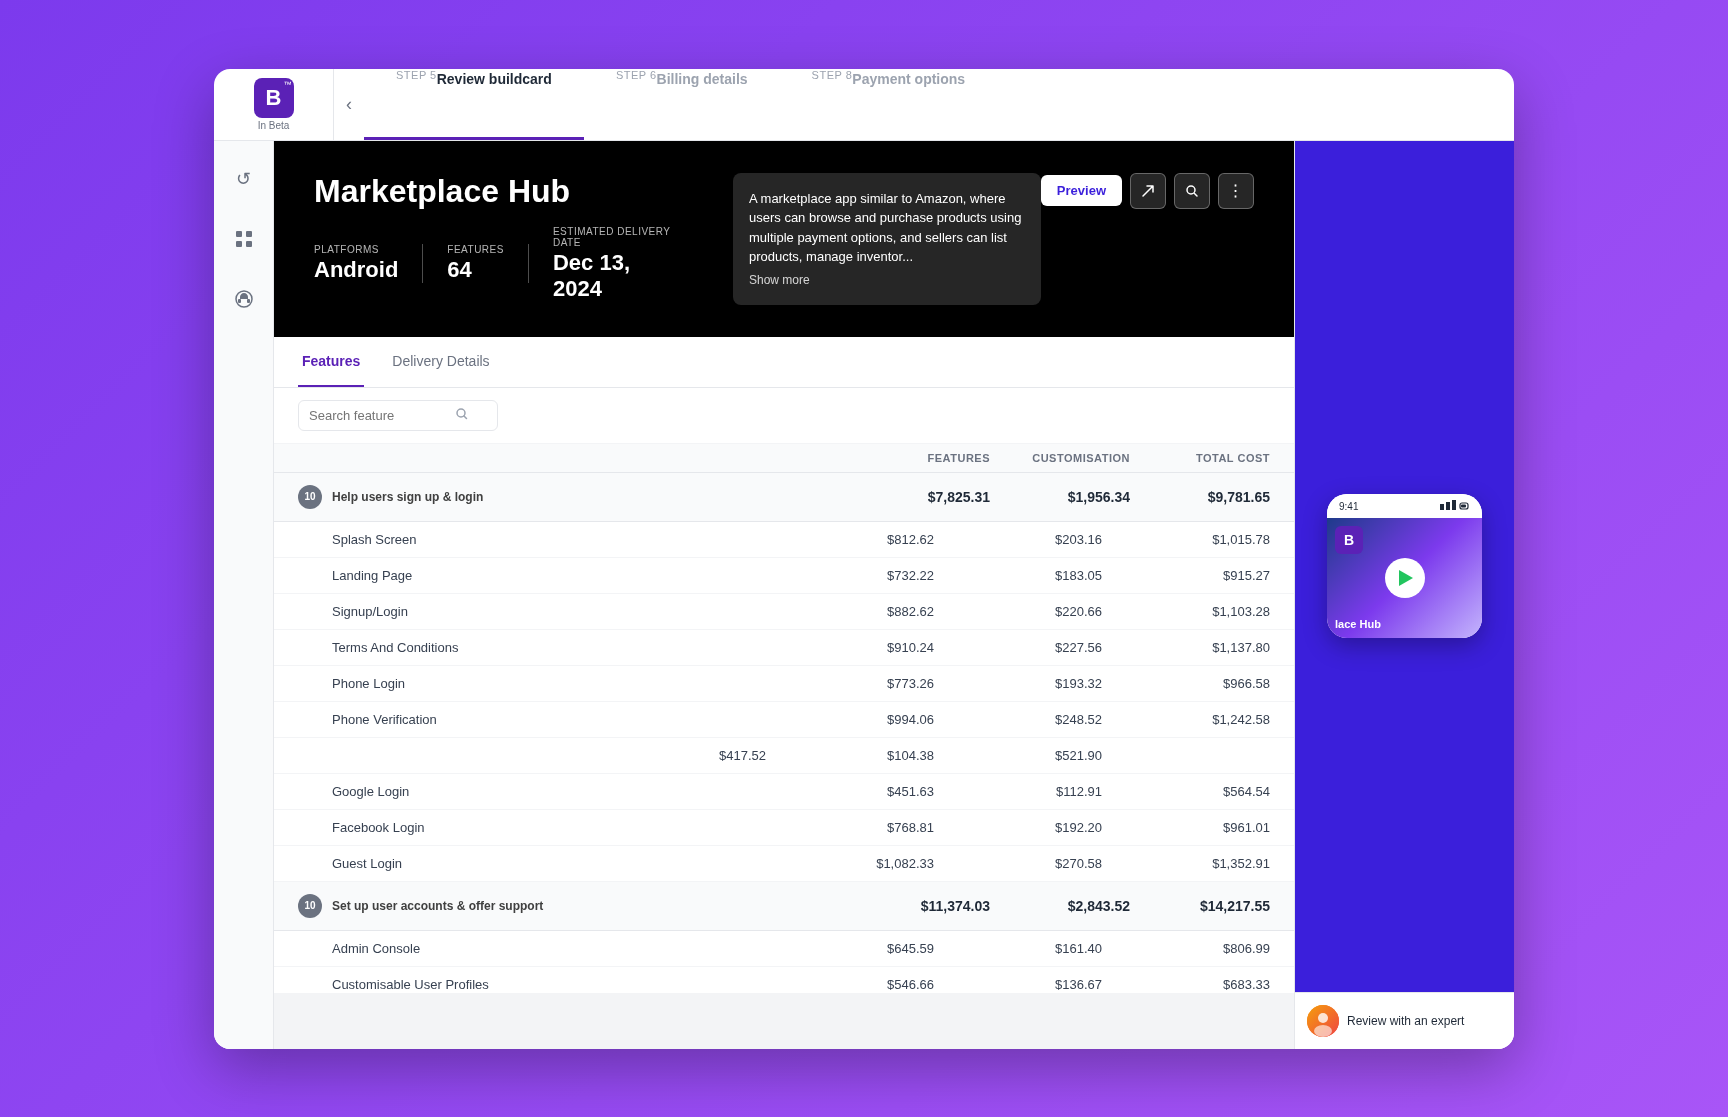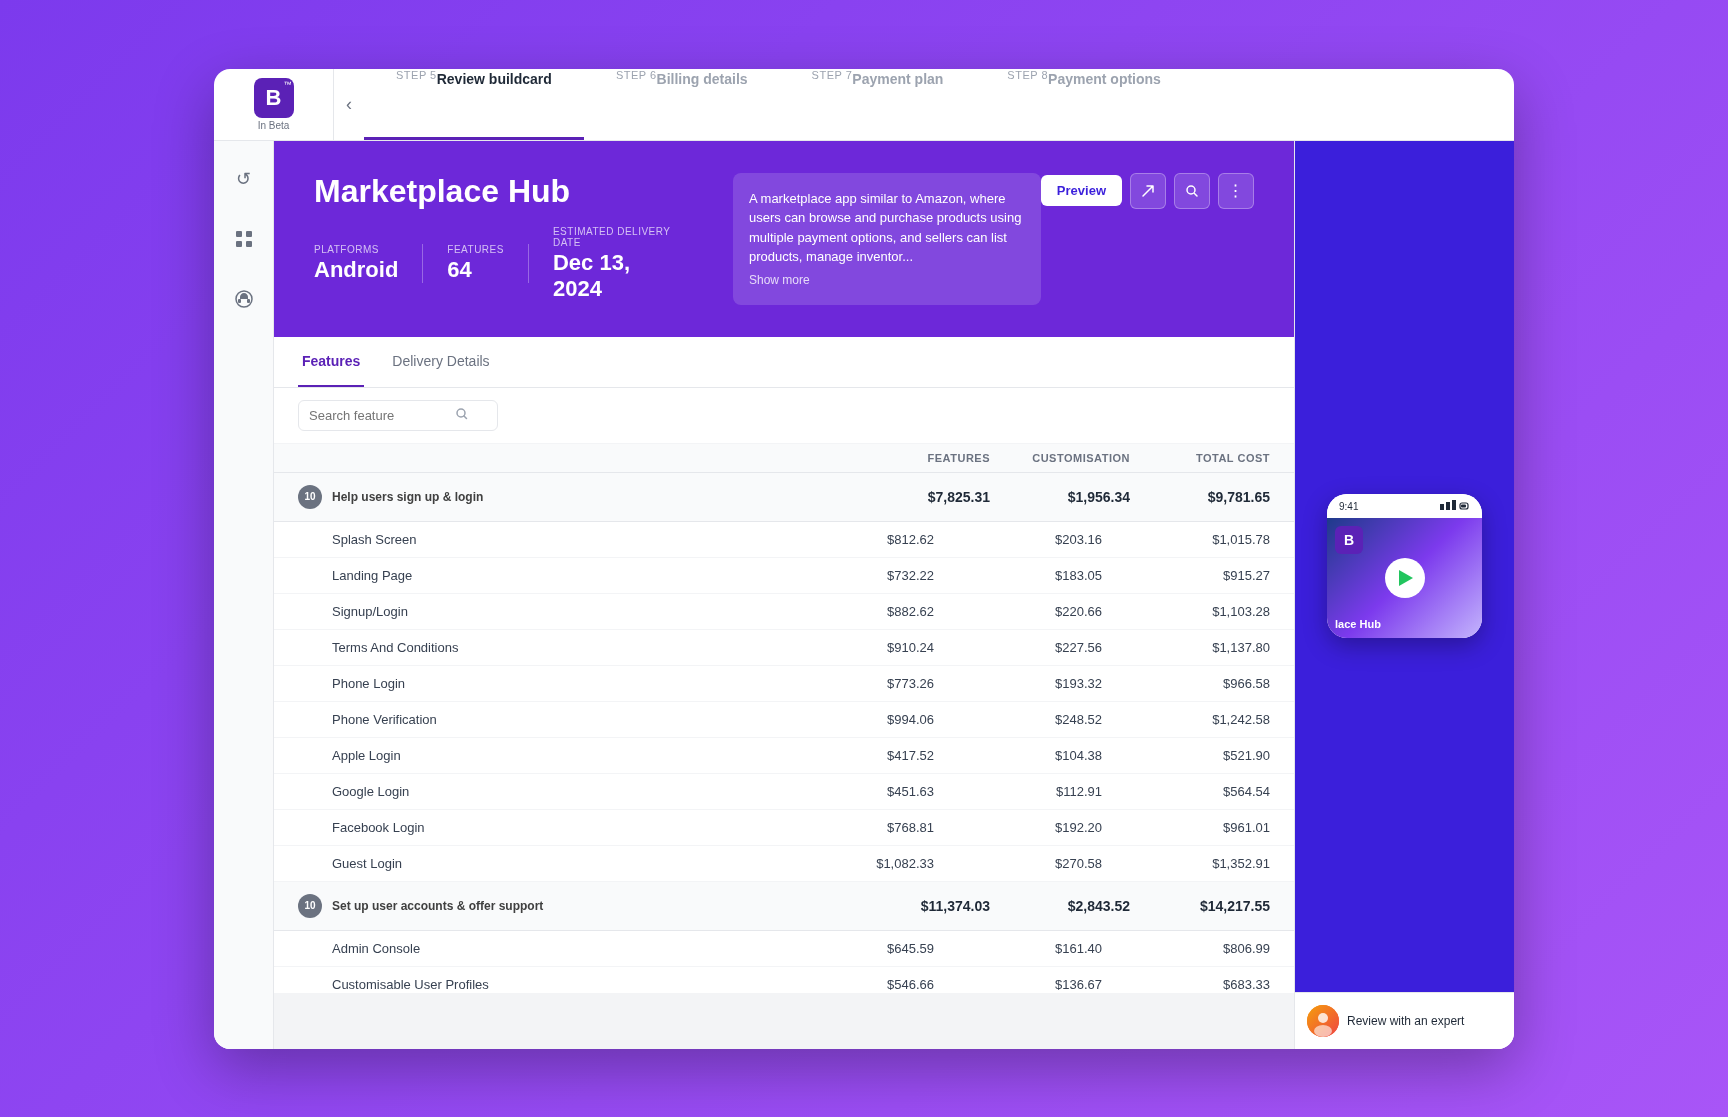--- a/index.html
+++ b/index.html
@@ -132,21 +132,21 @@
       font-size: 18px;
     }
     
     .content-area {
       flex: 1;
       overflow-y: auto;
       background: #f3f4f6;
     }
     
     .hero-banner {
-      background: #6d28d9;
+      background: #000000;
       padding: 32px 40px;
       display: flex;
       align-items: flex-start;
       justify-content: space-between;
       position: relative;
     }
     .hero-left {}
     .hero-title {
       font-size: 32px;
       font-weight: 700;
@@ -470,24 +470,20 @@
     </div>
     <div class="nav-steps">
       <div class="nav-back">‹</div>
       <div class="step-item active">
         <span class="step-label">STEP 5</span>
         <span class="step-title">Review buildcard</span>
       </div>
       <div class="step-item">
         <span class="step-label">STEP 6</span>
         <span class="step-title">Billing details</span>
-      </div>
-      <div class="step-item">
-        <span class="step-label">STEP 7</span>
-        <span class="step-title">Payment plan</span>
       </div>
       <div class="step-item">
         <span class="step-label">STEP 8</span>
         <span class="step-title">Payment options</span>
       </div>
     </div>
   </div>
 
   <div class="main-layout">
 
@@ -620,21 +616,20 @@
       <span class="feature-cost">$193.32</span>
       <span class="feature-cost">$966.58</span>
     </div>
               <div class="feature-row">
       <span class="feature-name">Phone Verification</span>
       <span class="feature-cost">$994.06</span>
       <span class="feature-cost">$248.52</span>
       <span class="feature-cost">$1,242.58</span>
     </div>
               <div class="feature-row">
-      <span class="feature-name">Apple Login</span>
       <span class="feature-cost">$417.52</span>
       <span class="feature-cost">$104.38</span>
       <span class="feature-cost">$521.90</span>
     </div>
               <div class="feature-row">
       <span class="feature-name">Google Login</span>
       <span class="feature-cost">$451.63</span>
       <span class="feature-cost">$112.91</span>
       <span class="feature-cost">$564.54</span>
     </div>

